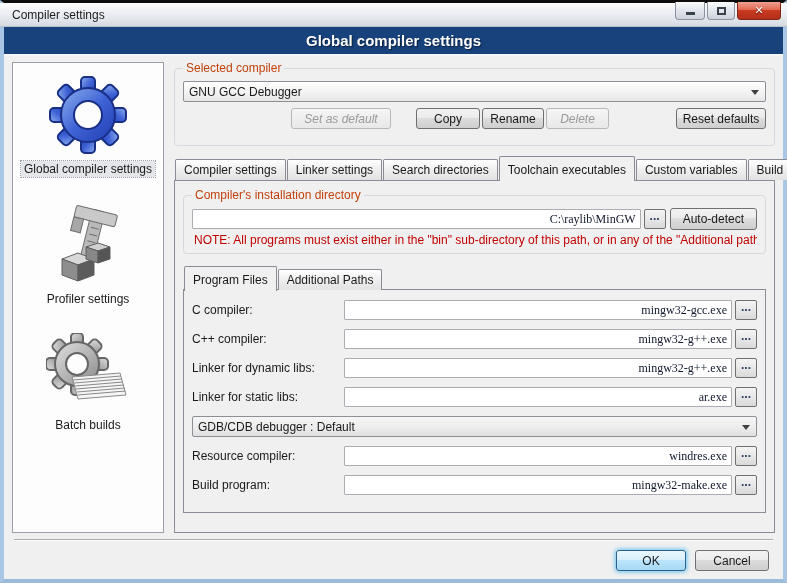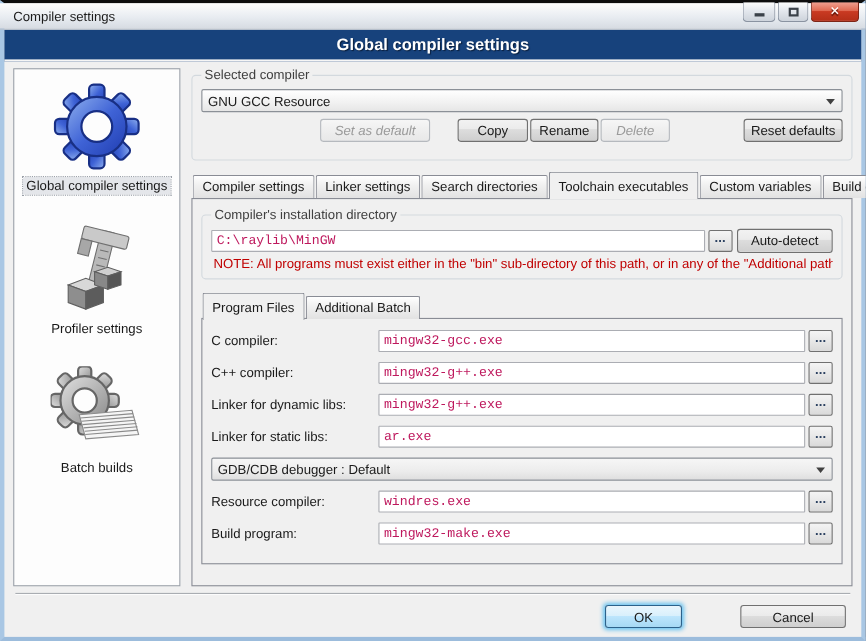--- a/index.html
+++ b/index.html
@@ -46,21 +46,21 @@
     width:152px; background:#fdfdfd; border:1px solid #9aa0a8;
     display:flex; flex-direction:column; align-items:center; padding-top:12px;
   }
   .side-item{ display:flex; flex-direction:column; align-items:center; margin-bottom:26px; cursor:default; }
   .side-label{ margin-top:6px; padding:1px 3px; }
   .side-item.selected .side-label{ background:#e4e6ea; outline:1px dotted #9aa0a8; }
 
   
   .groupbox{ position:relative; border:1px solid #d3d9de; border-radius:4px; }
   .groupbox>.legend{
-    position:absolute; top:-8px; left:8px; background:#f0f0f0; padding:0 3px; color:#404040;
+    position:absolute; top:-8px; left:8px; background:#f0f0f0; padding:0 3px; color:#c2410c;
   }
 
   .right-col{ flex:1; display:flex; flex-direction:column; min-width:0; }
 
   .sel-group{ height:78px; padding:12px 8px 0 8px; margin-top:6px; }
   .combo{
     height:21px; border:1px solid #8b9097; border-radius:2px; background:linear-gradient(#ffffff,#f1f1f1 60%,#e6e6e6);
     display:flex; align-items:center; padding-left:5px; position:relative; cursor:default;
   }
   .combo .arrow{
@@ -83,21 +83,21 @@
   }
   .tab.active{ background:#f0f0f0; padding-top:6px; padding-bottom:4px; margin-bottom:-1px; }
 
   .page{ flex:1; border:1px solid #898c95; background:#f0f0f0; padding:14px 8px 24px 8px; display:flex; flex-direction:column; min-height:0; }
 
   
   .dir-group{ padding:12px 8px 6px 8px; margin-bottom:12px; }
   .dir-row{ display:flex; align-items:center; }
   .text-input{
     height:20px; border:1px solid #abadb3; border-radius:1px; background:#fff; padding:0 4px;
-    font-family:Liberation Mono, monospace; font-size:12px; color:#be185d; flex:1; min-width:0;
+    font-family:Liberation Serif, serif; font-size:12px; color:#0f172a; flex:1; min-width:0;text-align:right;
   }
   .browse-btn{
     width:22px; height:20px; margin-left:3px; border:1px solid #707070; border-radius:2px;
     background:linear-gradient(#f4f4f4,#e9e9e9 45%,#d9d9d9); display:flex; align-items:center; justify-content:center;
     font-weight:bold; color:#2a3f5f; padding-bottom:6px; cursor:default;
   }
   .autodetect-btn{ margin-left:4px; height:22px; }
   .note{ color:#c00000; margin-top:3px; padding-left:2px; white-space:nowrap; overflow:hidden; }
 
   
@@ -117,21 +117,21 @@
   }
 
   
   .footer{ height:46px; flex:none; padding:0 14px; }
   .footer .sep{ border-top:1px solid #a9adb2; border-bottom:1px solid #fcfcfc; margin:6px -4px 0 -4px; }
   .footer-btns{ display:flex; justify-content:flex-end; gap:9px; margin-top:9px; }
   .btn.ok{
     width:70px; background:linear-gradient(#eaf6fd,#d9f0fc 45%,#bee6fd 46%,#a6d9f4);
     border-color:#2c628b; box-shadow:0 0 4px 1px #67c2f0;
   }
-  .btn.cancel{ width:96px;margin-left:44px; }
+  .btn.cancel{ width:74px; }
 </style>
 </head>
 <body>
 
 <div class="window">
 
   <div class="titlebar">
     <span class="title-text">Compiler settings</span>
     <div class="win-controls">
       <div class="winbtn min">
@@ -236,21 +236,21 @@
         </svg>
         <span class="side-label">Batch builds</span>
       </div>
     </div>
 
     <div class="right-col">
 
       <div class="groupbox sel-group">
         <span class="legend">Selected compiler</span>
         <div class="combo">
-          <span>GNU GCC Resource</span>
+          <span>GNU GCC Debugger</span>
           <span class="arrow"></span>
         </div>
         <div class="btn-row">
           <div style="width:108px"></div>
           <div class="btn disabled" style="width:100px">Set as default</div>
           <div style="width:25px"></div>
           <div class="btn" style="width:64px">Copy</div>
           <div style="width:2px"></div>
           <div class="btn" style="width:62px">Rename</div>
           <div style="width:2px"></div>
@@ -277,21 +277,21 @@
           <div class="dir-row">
             <input class="text-input" value="C:\raylib\MinGW" style="">
             <div class="browse-btn">...</div>
             <div class="btn autodetect-btn">Auto-detect</div>
           </div>
           <div class="note">NOTE: All programs must exist either in the "bin" sub-directory of this path, or in any of the "Additional paths"...</div>
         </div>
 
         <div class="subtabs">
           <div class="tab active">Program Files</div>
-          <div class="tab">Additional Batch</div>
+          <div class="tab">Additional Paths</div>
         </div>
 
         <div class="subpage">
 
           <div class="field-row">
             <span class="field-label">C compiler:</span>
             <input class="text-input" value="mingw32-gcc.exe" style="">
             <div class="browse-btn">...</div>
           </div>
 

